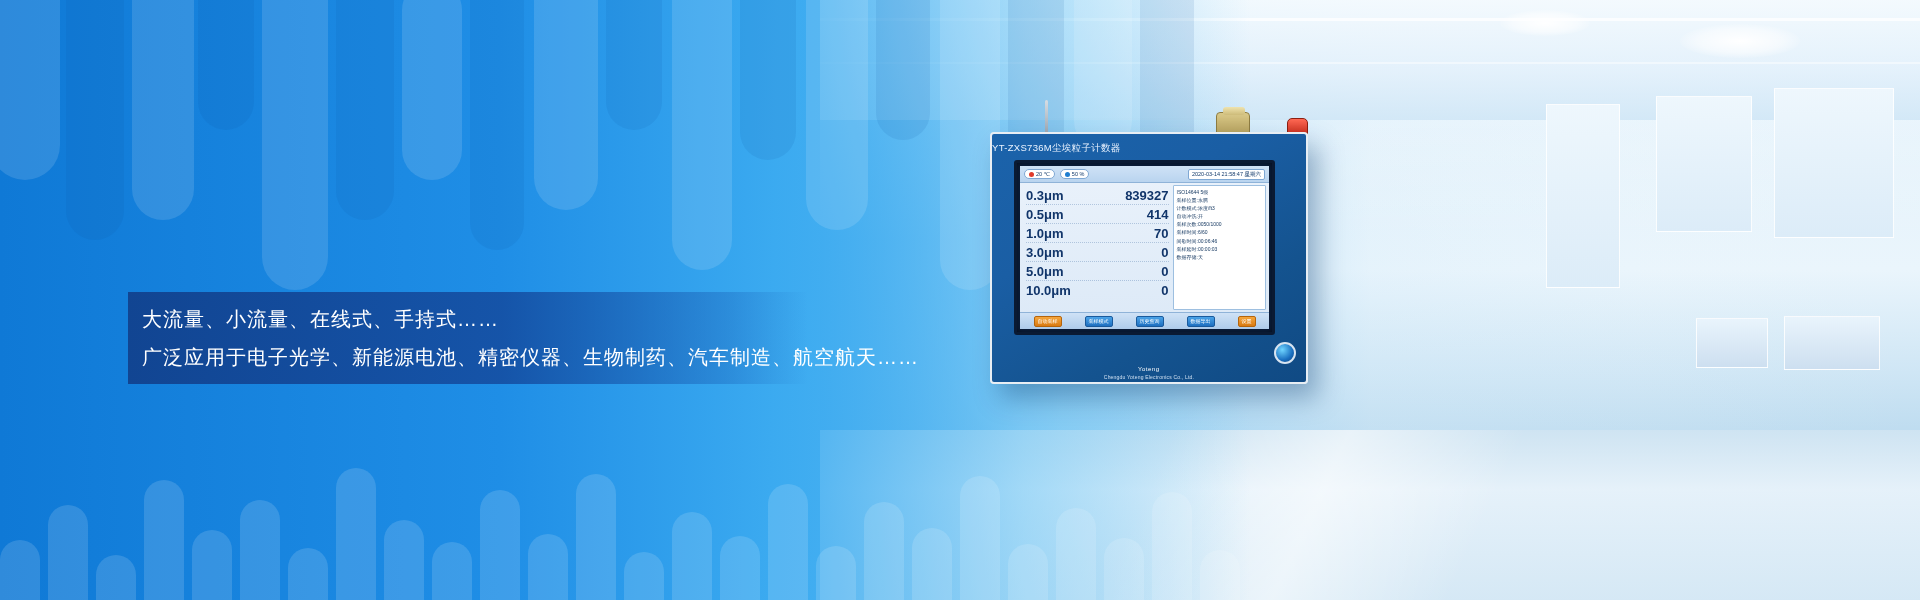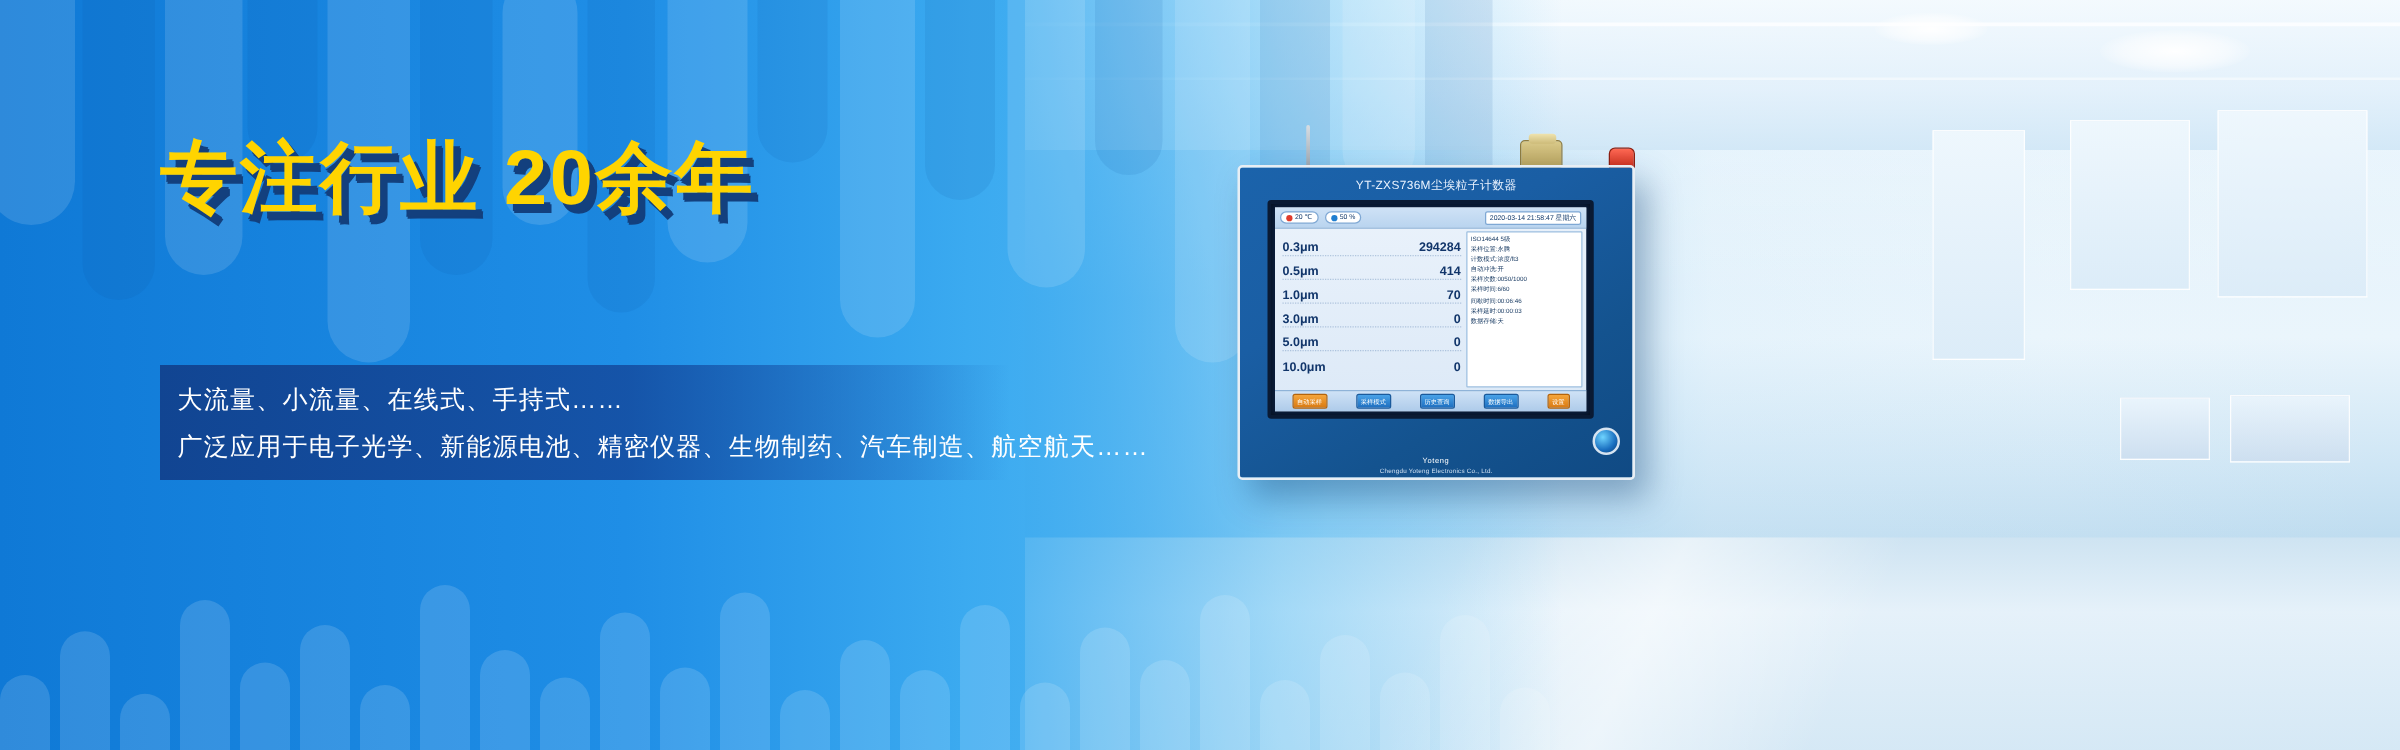--- a/index.html
+++ b/index.html
@@ -85,21 +85,21 @@
 
   
   .device {
     position:absolute; left:990px; top:132px; width:318px; height:252px;
     background:linear-gradient(150deg,#1b63ab 0%, #1a5ea4 35%, #14538f 70%, #104a84 100%);
     border:2px solid #e8eef4;
     border-radius:4px;
     box-shadow: 10px 14px 26px rgba(0,50,100,.35);
   }
   .dev-model {
-    position:absolute; top:8px; left:0; width:100%; text-align:center;
+    position:absolute; top:8px; left:0; width:100%; 
     color:#eaf3ff; font-size:9.5px; letter-spacing:.3px; white-space:nowrap;
   }
   .antenna {
     position:absolute; left:1045px; top:100px; width:3px; height:36px;
     background:linear-gradient(180deg,#d7dde3,#9aa4ad); border-radius:2px;
   }
   .knob {
     position:absolute; left:1216px; top:112px; width:34px; height:22px;
     background:linear-gradient(180deg,#d9c98a,#b9a45e); border-radius:4px 4px 2px 2px;
     border:1px solid #8e7c41;
@@ -135,22 +135,22 @@
   .dot-red { width:5px; height:5px; border-radius:50%; background:#e03b2b; }
   .dot-blue { width:5px;height:5px;border-radius:50%; background:#1f7ed0; }
   .lcd-time {
     margin-left:auto; background:#ffffff; border:1px solid #7fa8d4; border-radius:2px;
     padding:1px 3px; font-size:5.5px; color:#123a6b; white-space:nowrap;
   }
 
   .lcd-body { position:absolute; left:0; top:17px; right:0; bottom:17px; display:flex; }
   .lcd-left { width:62%; padding:3px 4px 0 6px; }
   .prow {
-    display:flex; justify-content:space-between; align-items:flex-end;
-    font-size:10px; font-weight:bold; color:#11356a; height:19px;
+    display:flex; justify-content:space-between; align-items:center;
+    font-size:13px; font-weight:bold; color:#11356a; height:19px;
     border-bottom:1px dotted rgba(40,90,150,.28);
   }
   .prow .sz { letter-spacing:0; }
   .prow .val { font-variant-numeric:tabular-nums; }
 
   .lcd-right {
     width:38%; margin:2px 3px 2px 0; background:#ffffff;
     border:1px solid #9dbfe0; border-radius:1px; padding:2px 3px;
   }
   .srow { font-size:5px; color:#13365f; line-height:1.62; white-space:nowrap; }
@@ -259,21 +259,20 @@
     <div class="eq" style="left:912px;width:40px;height:72px;"></div>
     <div class="eq" style="left:960px;width:40px;height:124px;"></div>
     <div class="eq" style="left:1008px;width:40px;height:56px;"></div>
     <div class="eq" style="left:1056px;width:40px;height:92px;"></div>
     <div class="eq" style="left:1104px;width:40px;height:62px;"></div>
     <div class="eq" style="left:1152px;width:40px;height:108px;"></div>
     <div class="eq" style="left:1200px;width:40px;height:50px;"></div>
   </div>
 
   <div class="copy">
-    <div class="headline1">专注行业 20余年</div>
   </div>
   <div class="descband"></div>
   <div class="descline l2">广泛应用于电子光学、新能源电池、精密仪器、生物制药、汽车制造、航空航天……</div>
   <div class="descline l1">大流量、小流量、在线式、手持式……</div>
 
   <div class="antenna"></div>
   <div class="knob"></div>
   <div class="beacon"></div>
 
   <div class="device">
@@ -296,21 +295,21 @@
           <span class="dot-blue"></span>
           <span>50 %</span>
         </span>
         <span class="lcd-time">2020-03-14 21:58:47 星期六</span>
       </div>
 
       <div class="lcd-body">
         <div class="lcd-left">
           <div class="prow">
             <span class="sz">0.3μm</span>
-            <span class="val">294284</span>
+            <span class="val">839327</span>
           </div>
           <div class="prow">
             <span class="sz">0.5μm</span>
             <span class="val">414</span>
           </div>
           <div class="prow">
             <span class="sz">1.0μm</span>
             <span class="val">70</span>
           </div>
           <div class="prow">

